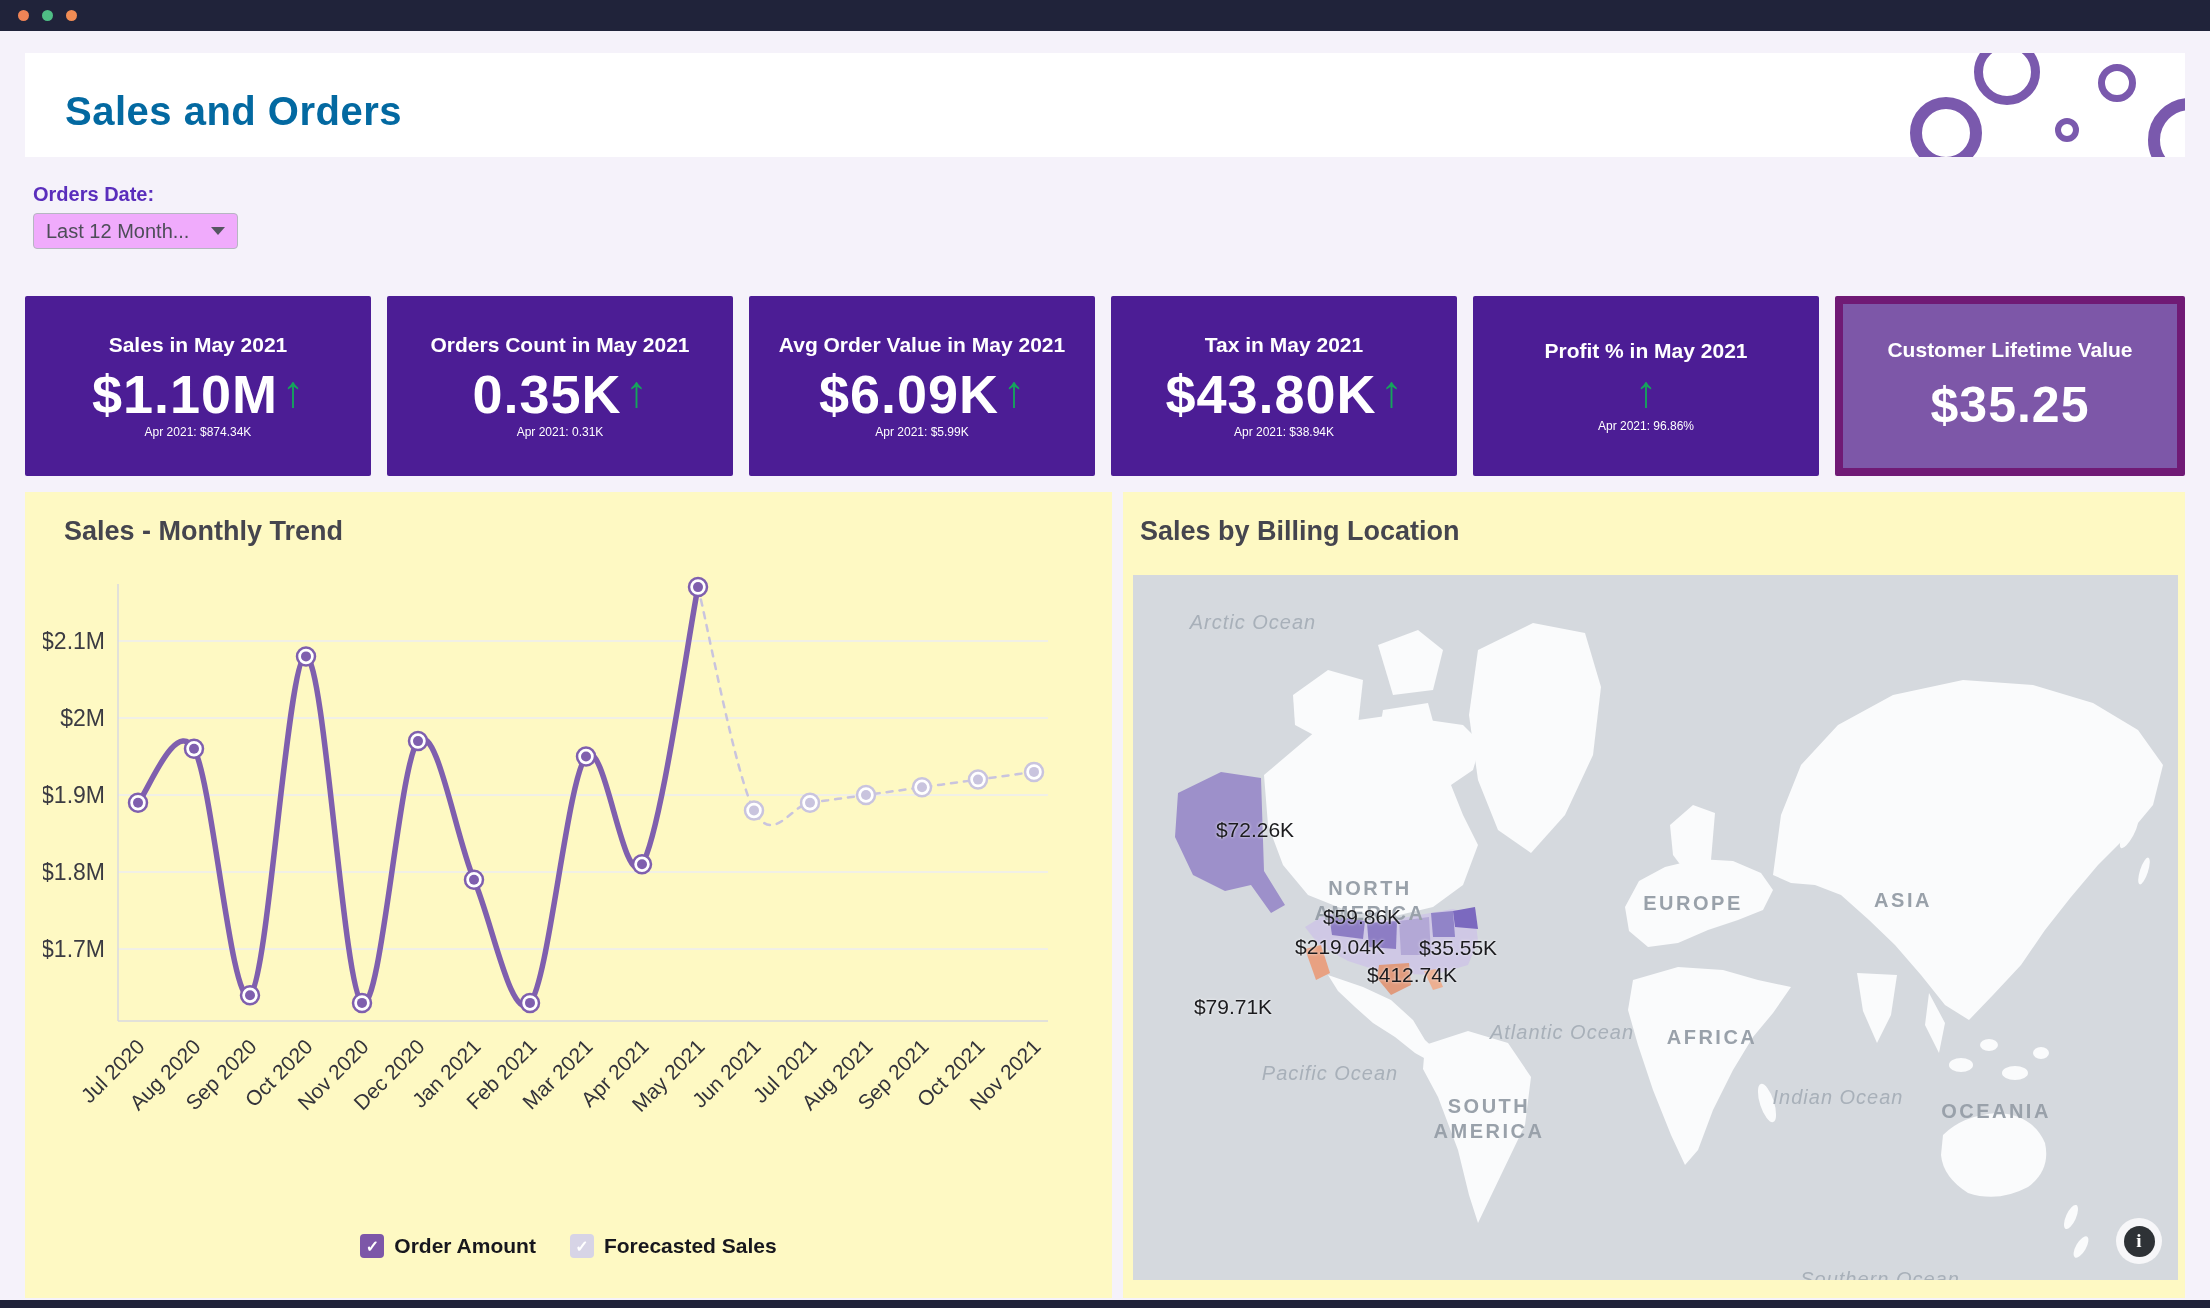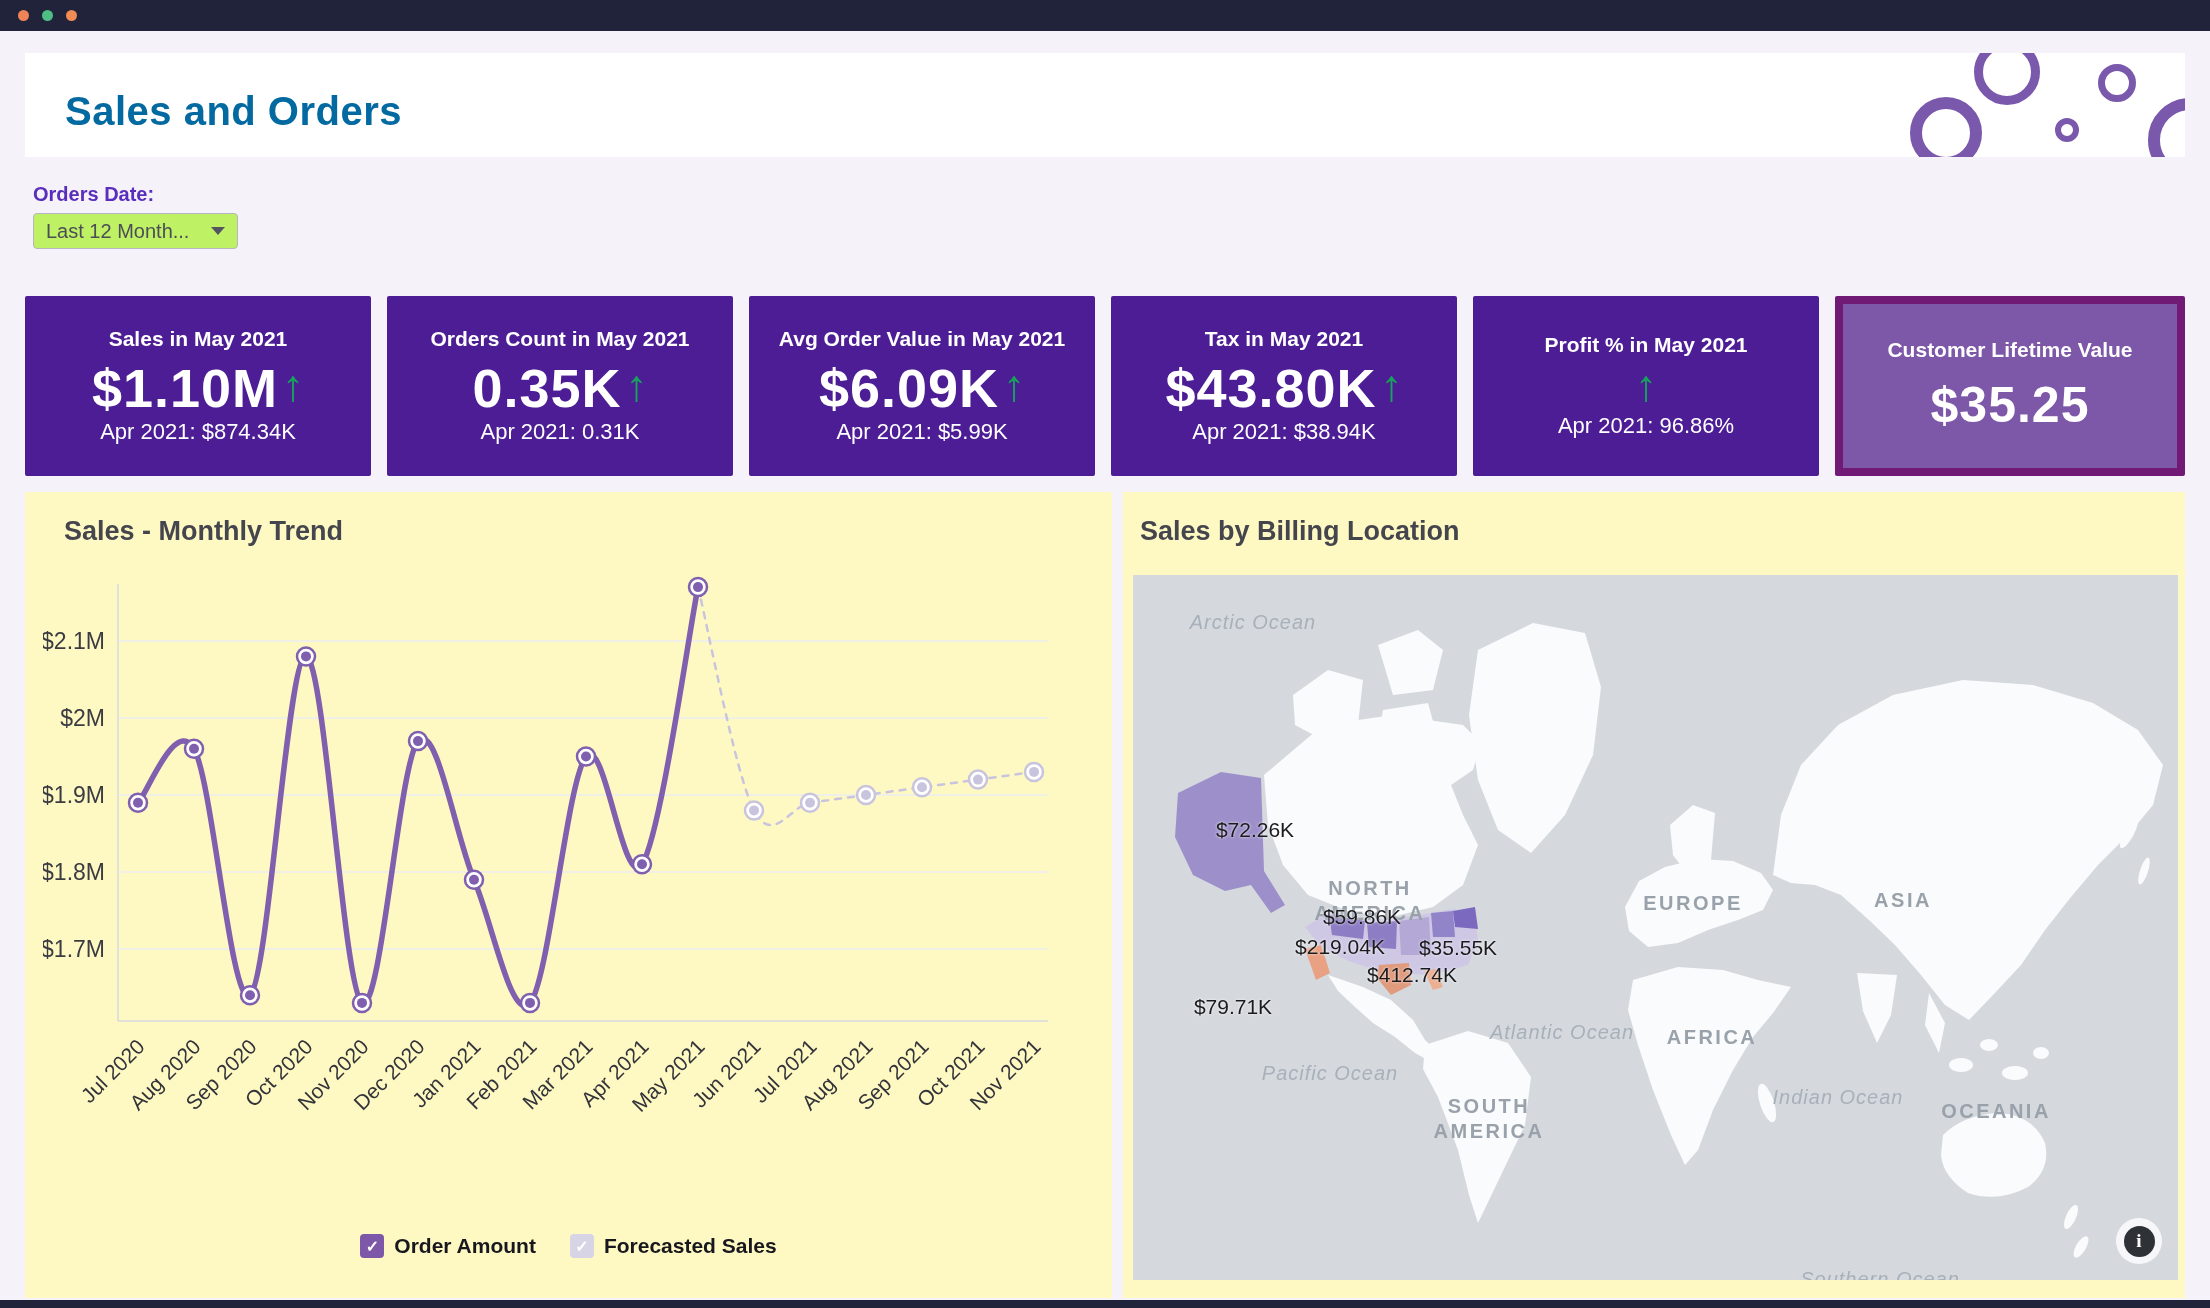--- a/index.html
+++ b/index.html
@@ -22,34 +22,34 @@
   #ring1 { left:1949px; top:-14px; width:66px; height:66px; border-width:9px; }
   #ring2 { left:2073px; top:11px;  width:38px; height:38px; border-width:7px; }
   #ring3 { left:2030px; top:65px;  width:24px; height:24px; border-width:6px; }
   #ring4 { left:1885px; top:44px;  width:72px; height:72px; border-width:12px; }
   #ring5 { left:2123px; top:45px;  width:84px; height:84px; border-width:12px; }
 
   
   #filters { position:absolute; left:33px; top:183px; display:flex; gap:34px; }
   .filter-group { display:flex; flex-direction:column; gap:7px; }
   .filter-label { font-size:20px; font-weight:600; color:#5a2ebc; }
-  .dropdown { width:205px; height:36px; background:#bef264; border:1px solid #b6b6c2; border-radius:4px;
+  .dropdown { width:205px; height:36px; background:#f0abfc; border:1px solid #b6b6c2; border-radius:4px;
     display:flex; align-items:center; justify-content:space-between; padding:0 12px; cursor:pointer; }
   .dropdown .val { font-size:20px; color:#4d4d58; white-space:nowrap; overflow:hidden; }
   .caret { width:0; height:0; border-left:7px solid transparent; border-right:7px solid transparent; border-top:8px solid #555561; flex:none; margin-left:8px; }
 
   
   #kpis { position:absolute; left:25px; top:296px; width:2160px; height:180px; display:flex; gap:16px; }
   .kpi { flex:1 1 0; background:#4c1d95; border-radius:2px; color:#fff; display:flex; flex-direction:column;
     align-items:center; justify-content:center; padding:10px 6px; }
   .kpi .t { font-size:21px; font-weight:bold; margin-bottom:6px; text-align:center; }
   .kpi .vrow { display:flex; align-items:center; gap:4px; }
   .kpi .v { font-size:54px; font-weight:bold; letter-spacing:1px; }
   .kpi .arrow { font-size:44px; font-weight:bold; color:#16a35c; transform:translateY(-2px); }
-  .kpi .p { font-size:22px; margin-top:0; }
+  .kpi .p { font-size:12px; margin-top:0; }
   .kpi.framed { background:#701a75; padding:8px; }
   .kpi.framed .inner { background:#7d57a8; width:100%; height:100%; display:flex; flex-direction:column;
     align-items:center; justify-content:center; gap:14px; }
   .kpi.framed .t { margin-bottom:0; }
   .kpi.framed .v { font-size:50px; }
 
   
   .panel { position:absolute; top:492px; height:806px; background:#fef9c3; }
   #trend-panel { left:25px; width:1087px; }
   #map-panel { left:1123px; width:1062px; }

